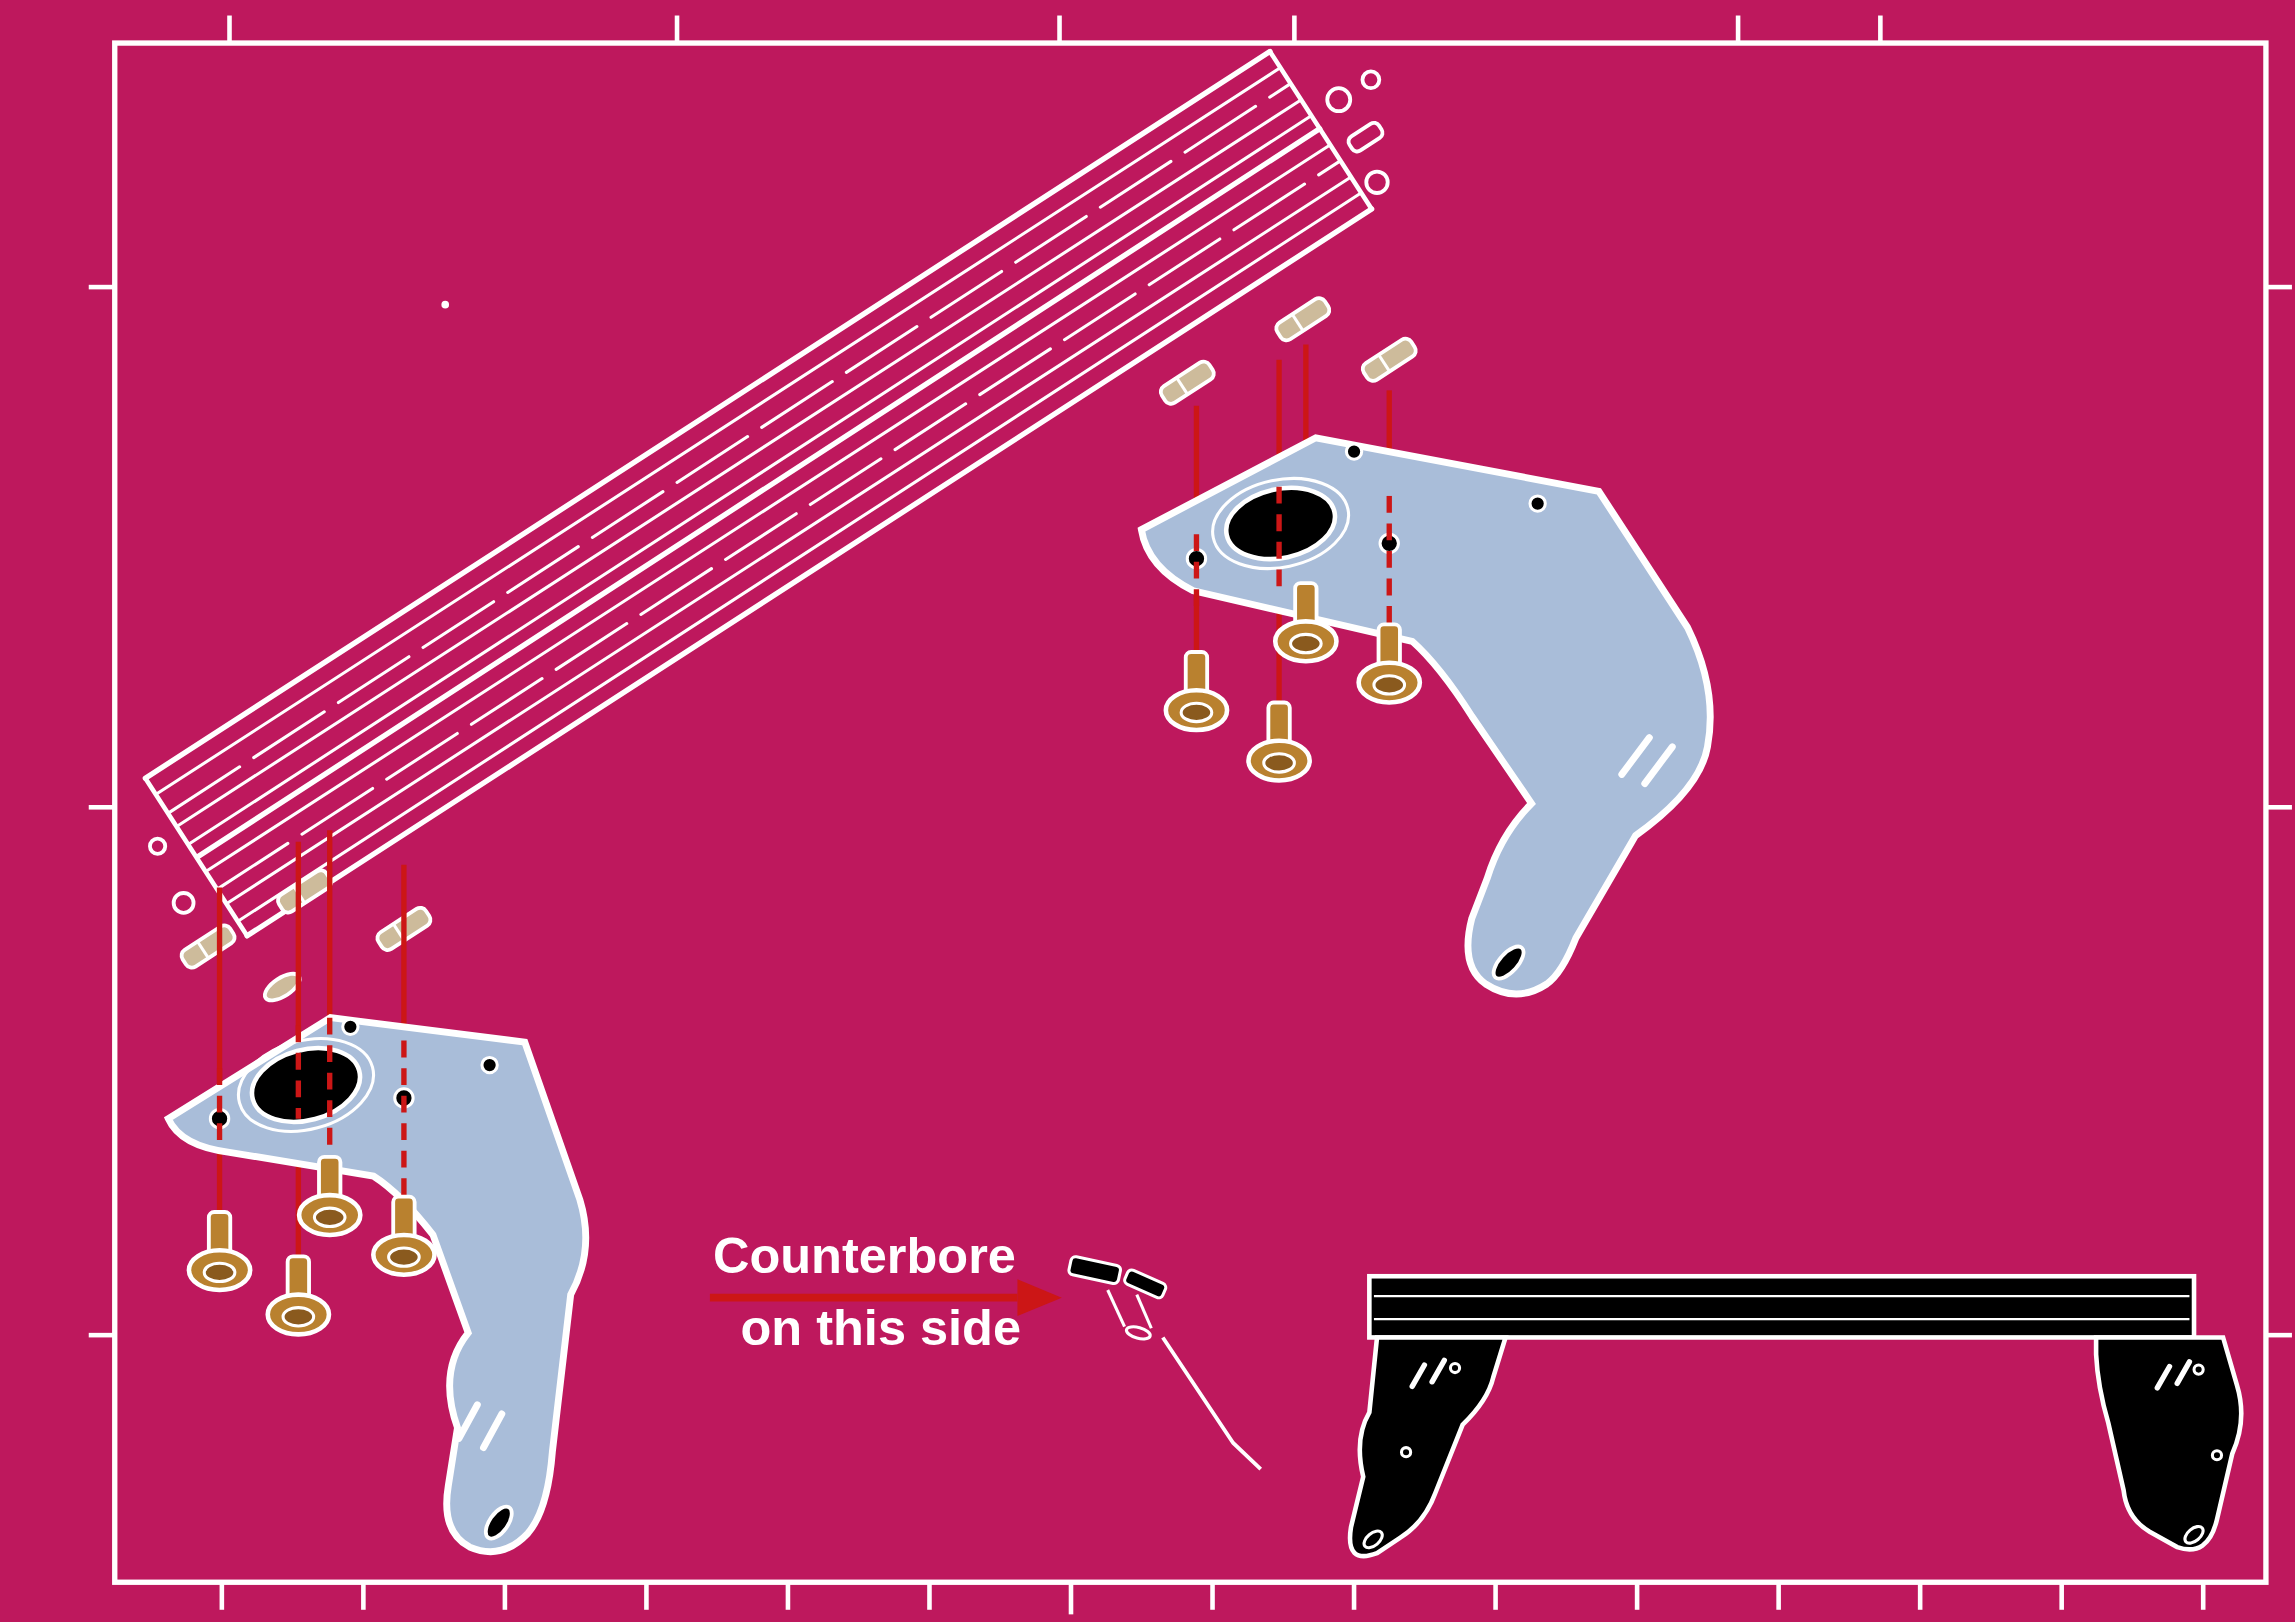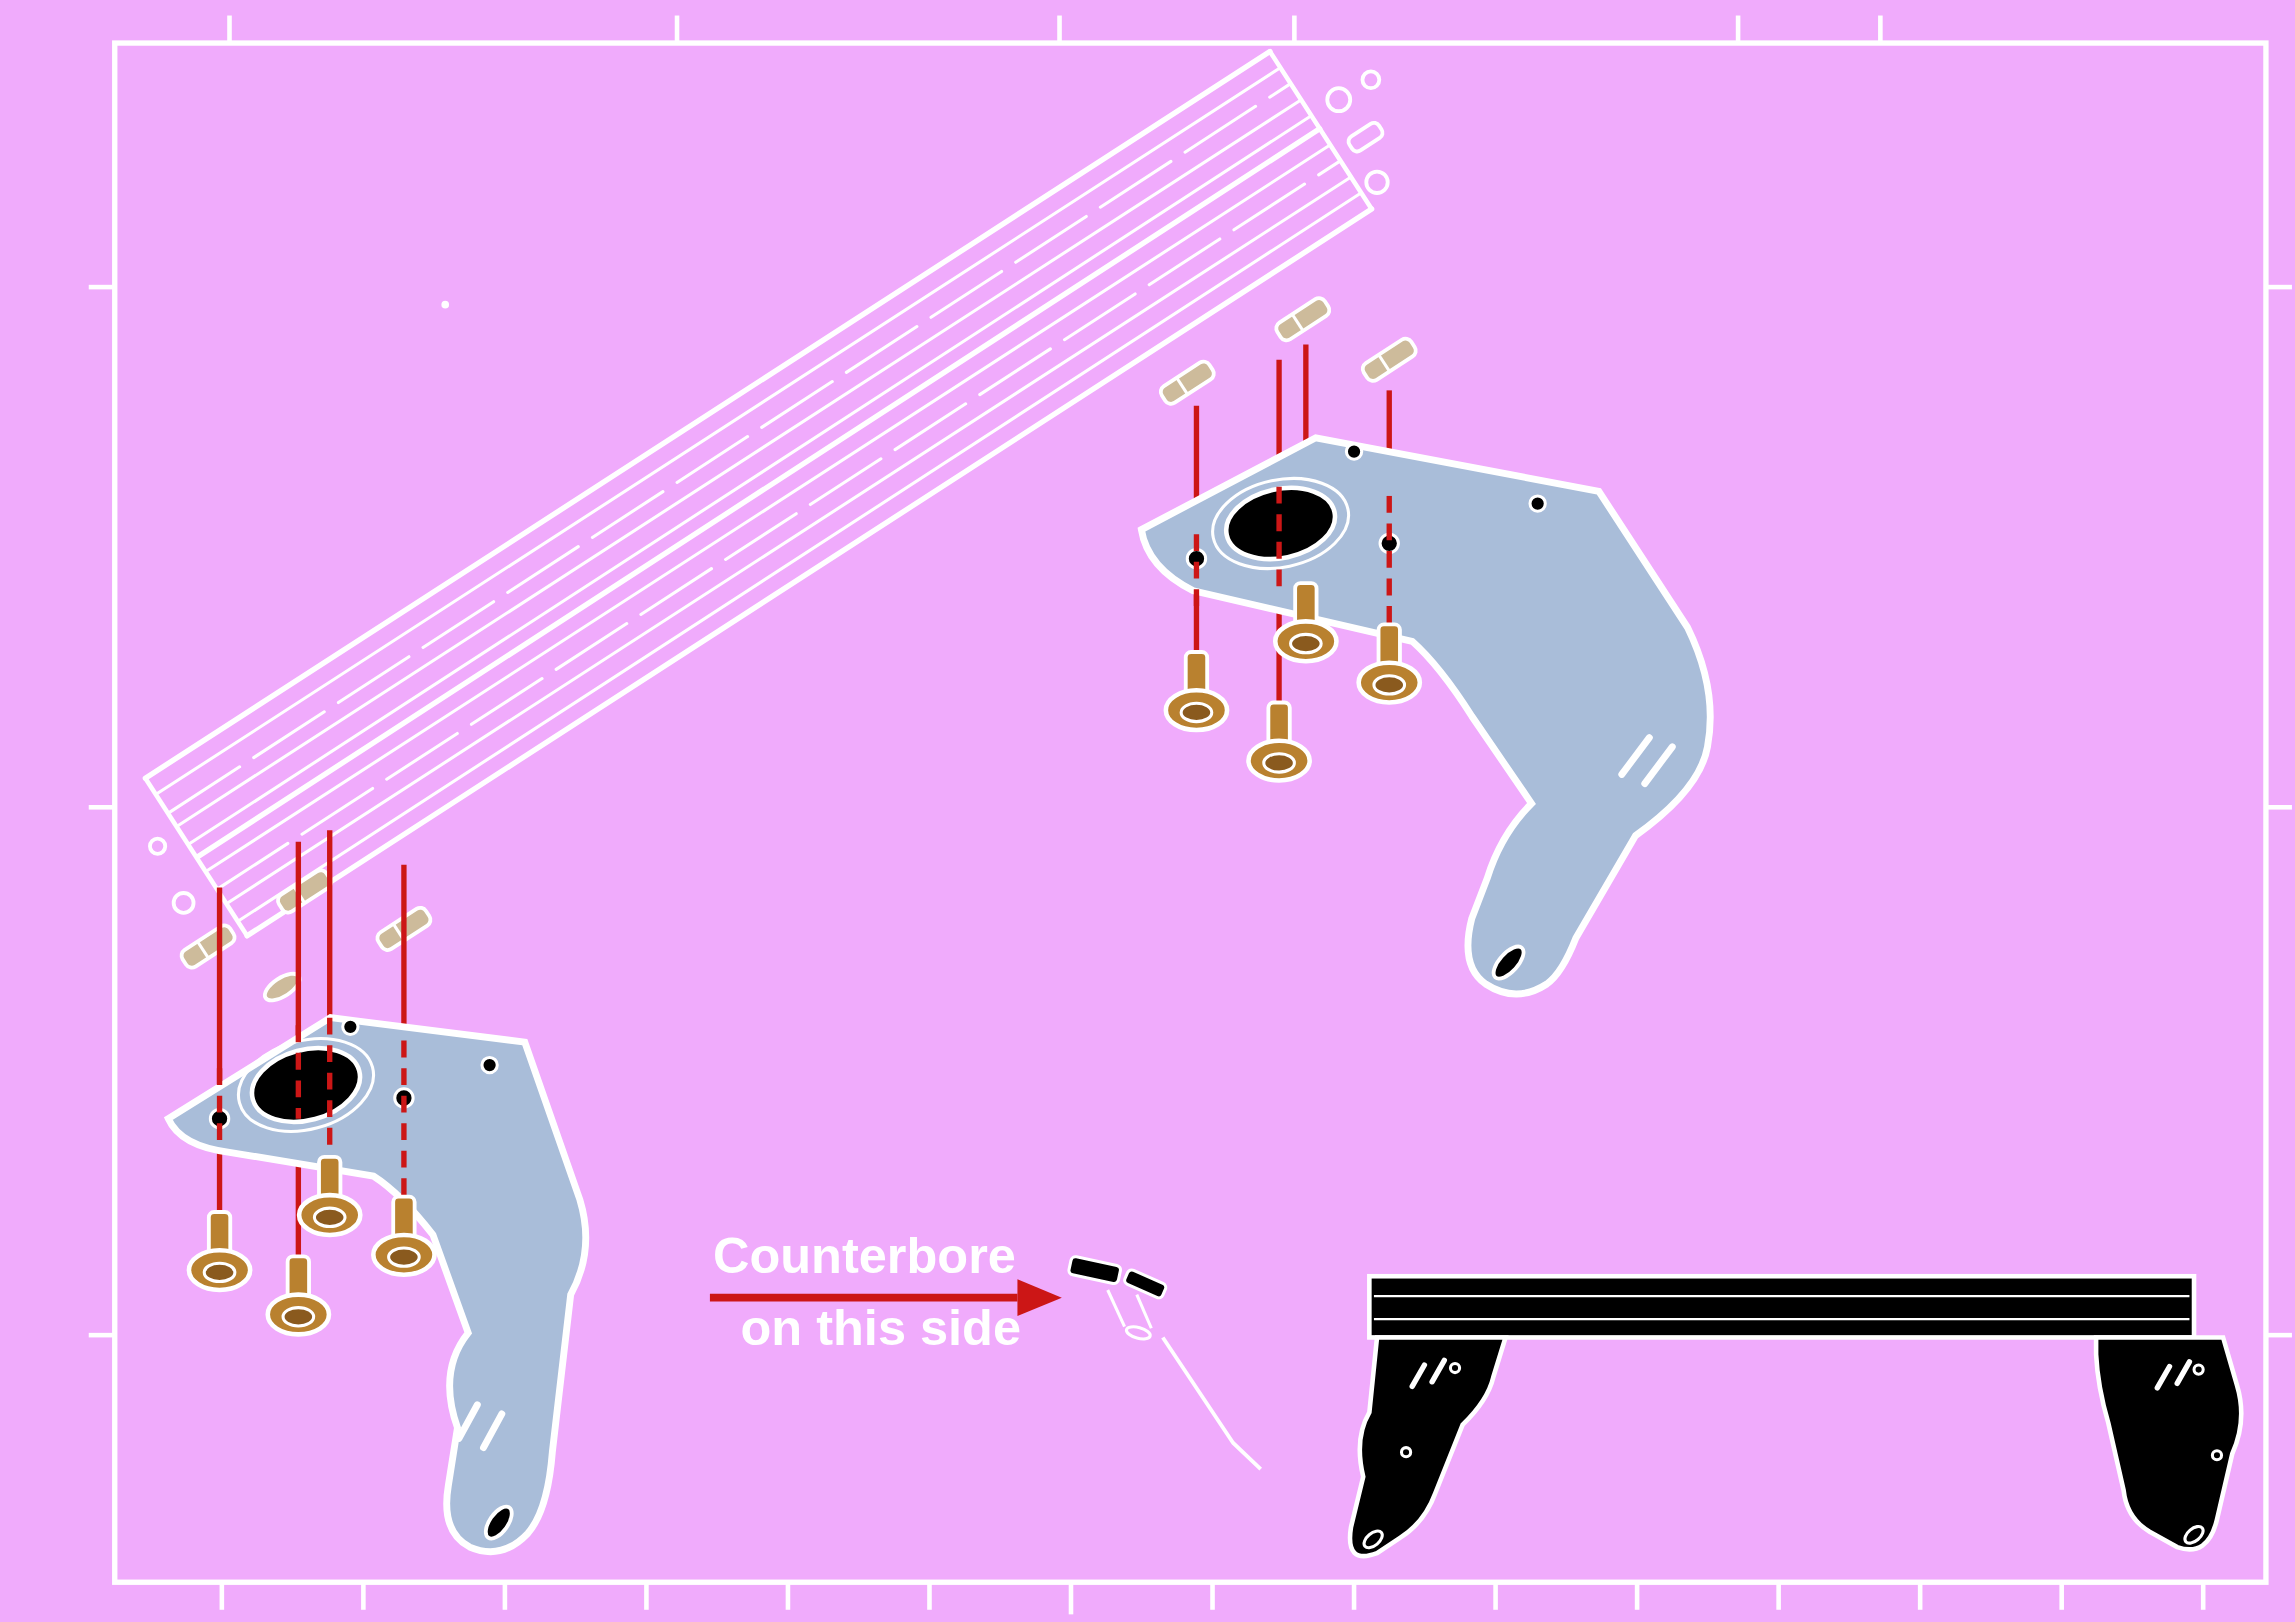--- a/index.html
+++ b/index.html
@@ -1,16 +1,16 @@
 <!DOCTYPE html>
 <html style="font-size:12.2px"><head>
 <meta charset="utf-8">
 <style>
   html,body{margin:0;padding:0;background:#000;}
-  .canvas{position:relative;width:2295px;height:1623px;background:#f0abfc;overflow:hidden;}
+  .canvas{position:relative;width:2295px;height:1623px;background:#be185d;overflow:hidden;}
   svg{display:block;width:2295px;height:1623px;}
   .wh{stroke:#ffffff;}
   .nf{fill:none;}
   .bf{fill:#000000;}
   .w3{stroke-width:3}.w4{stroke-width:4}.w5{stroke-width:5}.w6{stroke-width:6}
   .w7{stroke-width:7}.w9{stroke-width:9}
   .rc{stroke-linecap:round;}
   .tick{stroke:#ffffff;stroke-width:6;}
   .dashred{stroke-dasharray:22 14;}
   text{fill:#ffffff;font-family:"Liberation Sans",sans-serif;font-weight:bold;}

